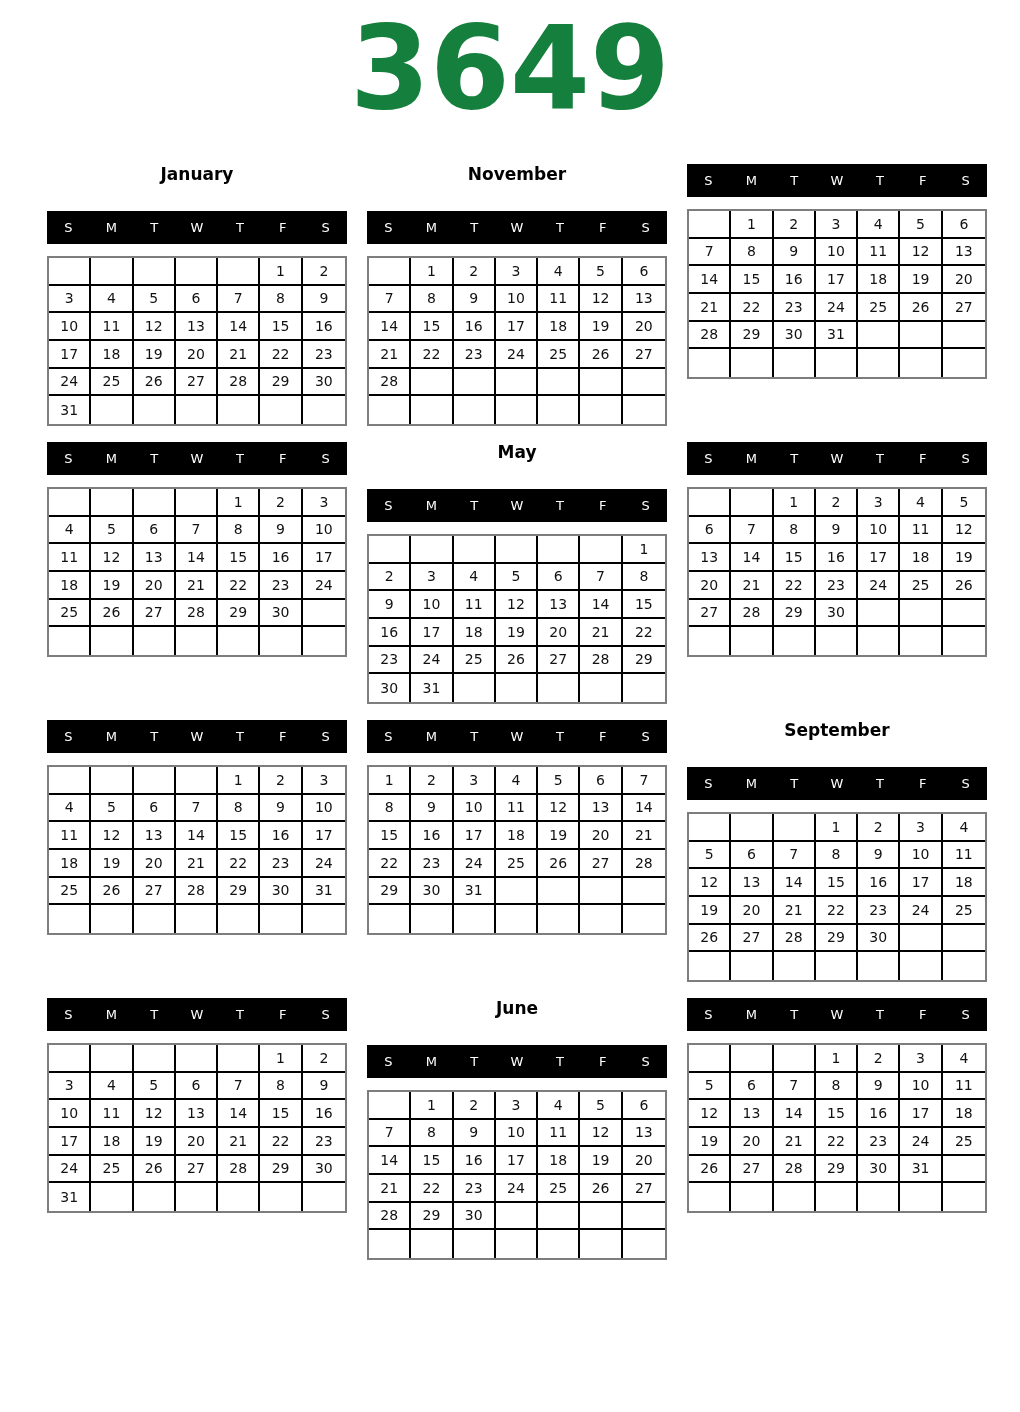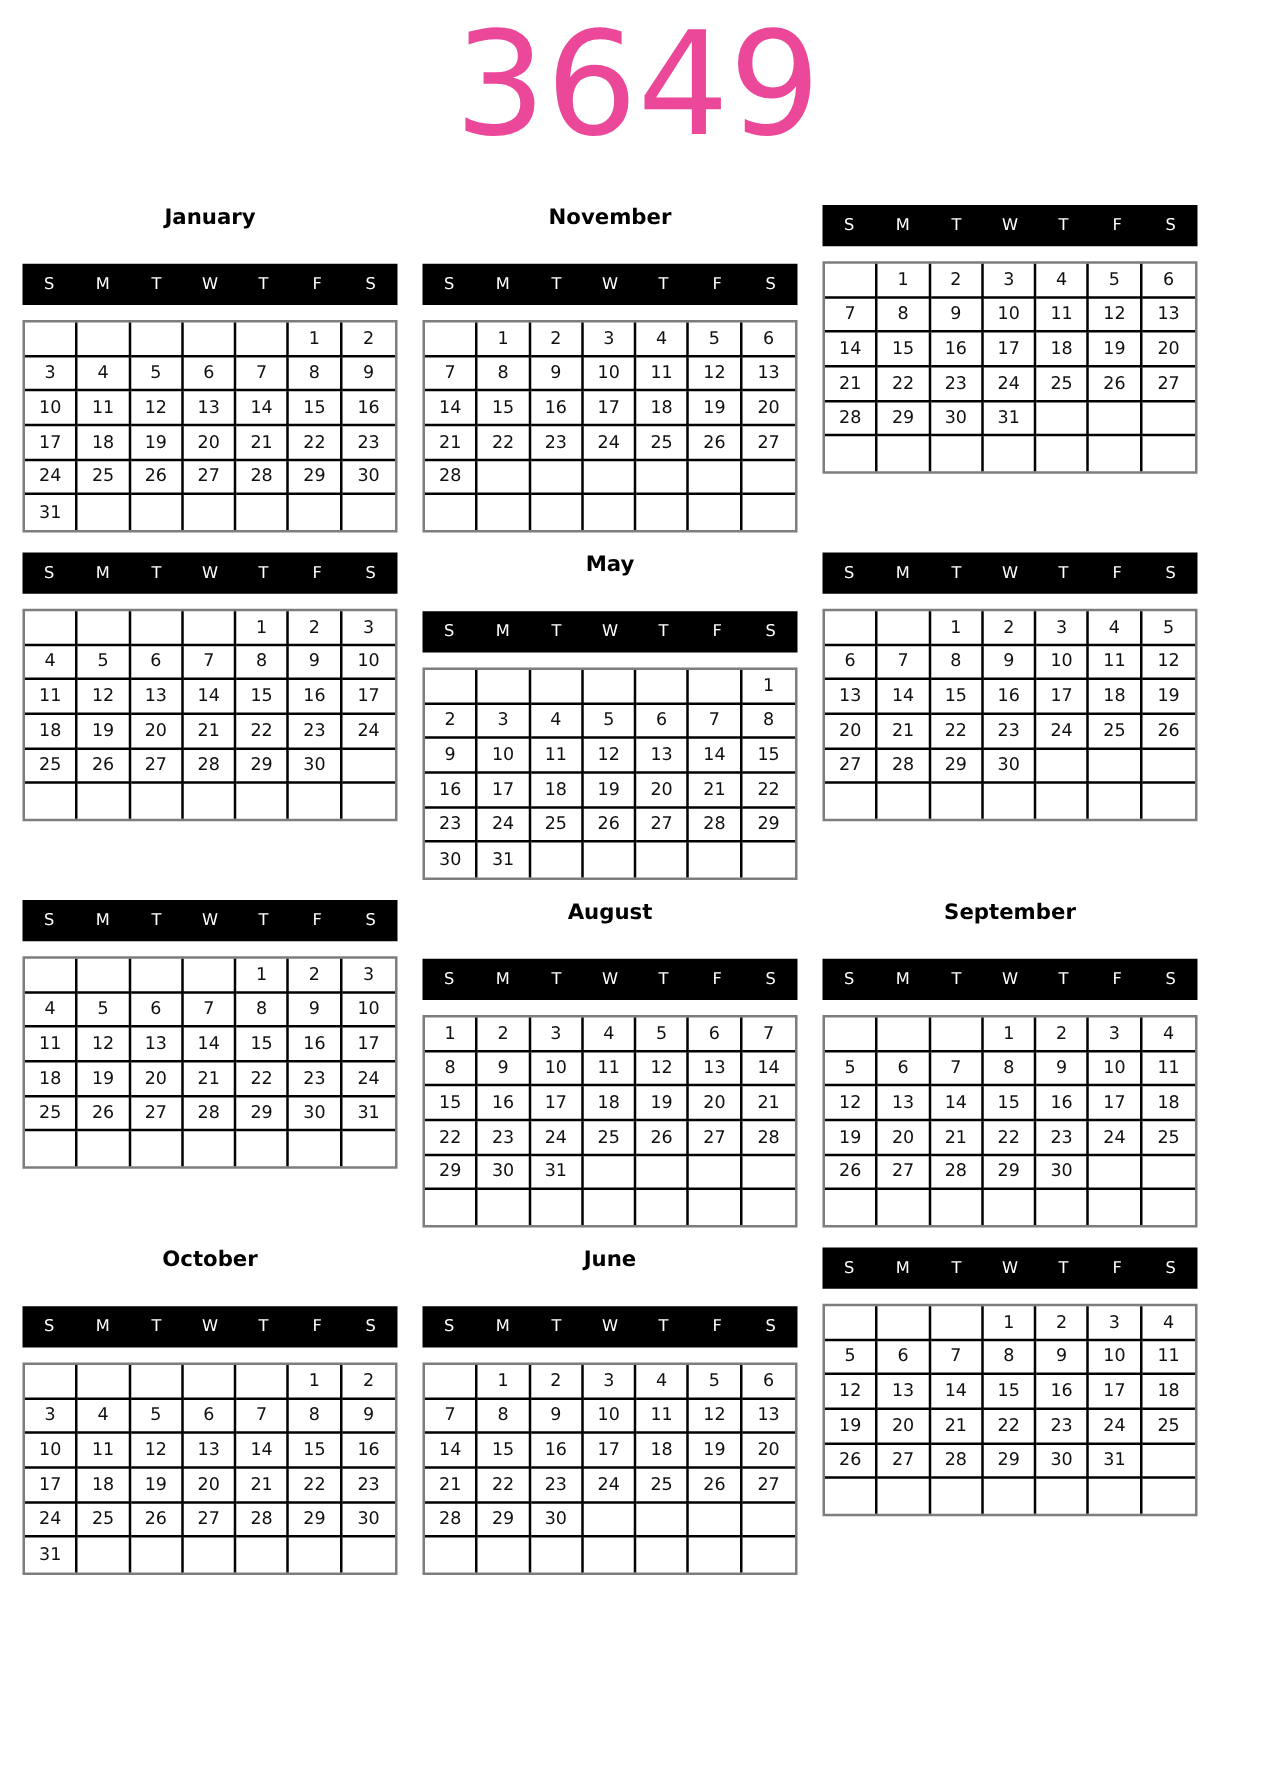--- a/index.html
+++ b/index.html
@@ -1,26 +1,26 @@
 <!DOCTYPE html>
 <html><head>
 <meta charset="utf-8">
 <style>
   html, body { margin: 0; padding: 0; background: #ffffff; }
   .page {
     width: 1020px; height: 1412px; background: #ffffff; overflow: hidden;
     font-family: "DejaVu Sans", sans-serif; color: #000;
   }
   .year-title {
-    font-size: 115px; font-weight: normal; text-align: center;
-    margin: 8px 0 0 0; line-height: 1.06; color: #ec4899;
+    font-size: 115px; font-weight: bold; text-align: center;
+    margin: 8px 0 0 0; line-height: 1.06; color: #15803d;
   }
   .months-grid {
     display: grid; grid-template-columns: repeat(3, 300px);
-    column-gap: 20px; row-gap: 16px; padding: 0 18px; margin-top: 34px;
+    column-gap: 20px; row-gap: 16px; padding: 0 47px; margin-top: 34px;
   }
   .month { width: 300px; }
   .month-name {
     font-weight: bold; font-size: 17px; line-height: 21px;
     text-align: center; margin: 0 0 26px 0; color: #000;
   }
   .dow-bar {
     background: #000000; height: 33px; margin: 0 0 12px 0;
     display: grid; grid-template-columns: repeat(7, 1fr); align-items: center;
   }
@@ -435,21 +435,20 @@
           <div class="day-cell"></div>
           <div class="day-cell"></div>
           <div class="day-cell"></div>
           <div class="day-cell"></div>
           <div class="day-cell"></div>
           <div class="day-cell"></div>
         </div>
   </div>
 
   <div class="month">
-    <div class="month-name">August</div>
     <div class="dow-bar">
           <span class="dow">S</span>
           <span class="dow">M</span>
           <span class="dow">T</span>
           <span class="dow">W</span>
           <span class="dow">T</span>
           <span class="dow">F</span>
           <span class="dow">S</span>
         </div>
     <div class="day-grid">
@@ -549,21 +548,20 @@
           <div class="day-cell"></div>
           <div class="day-cell"></div>
           <div class="day-cell"></div>
           <div class="day-cell"></div>
           <div class="day-cell"></div>
           <div class="day-cell"></div>
         </div>
   </div>
 
   <div class="month">
-    <div class="month-name">October</div>
     <div class="dow-bar">
           <span class="dow">S</span>
           <span class="dow">M</span>
           <span class="dow">T</span>
           <span class="dow">W</span>
           <span class="dow">T</span>
           <span class="dow">F</span>
           <span class="dow">S</span>
         </div>
     <div class="day-grid">

